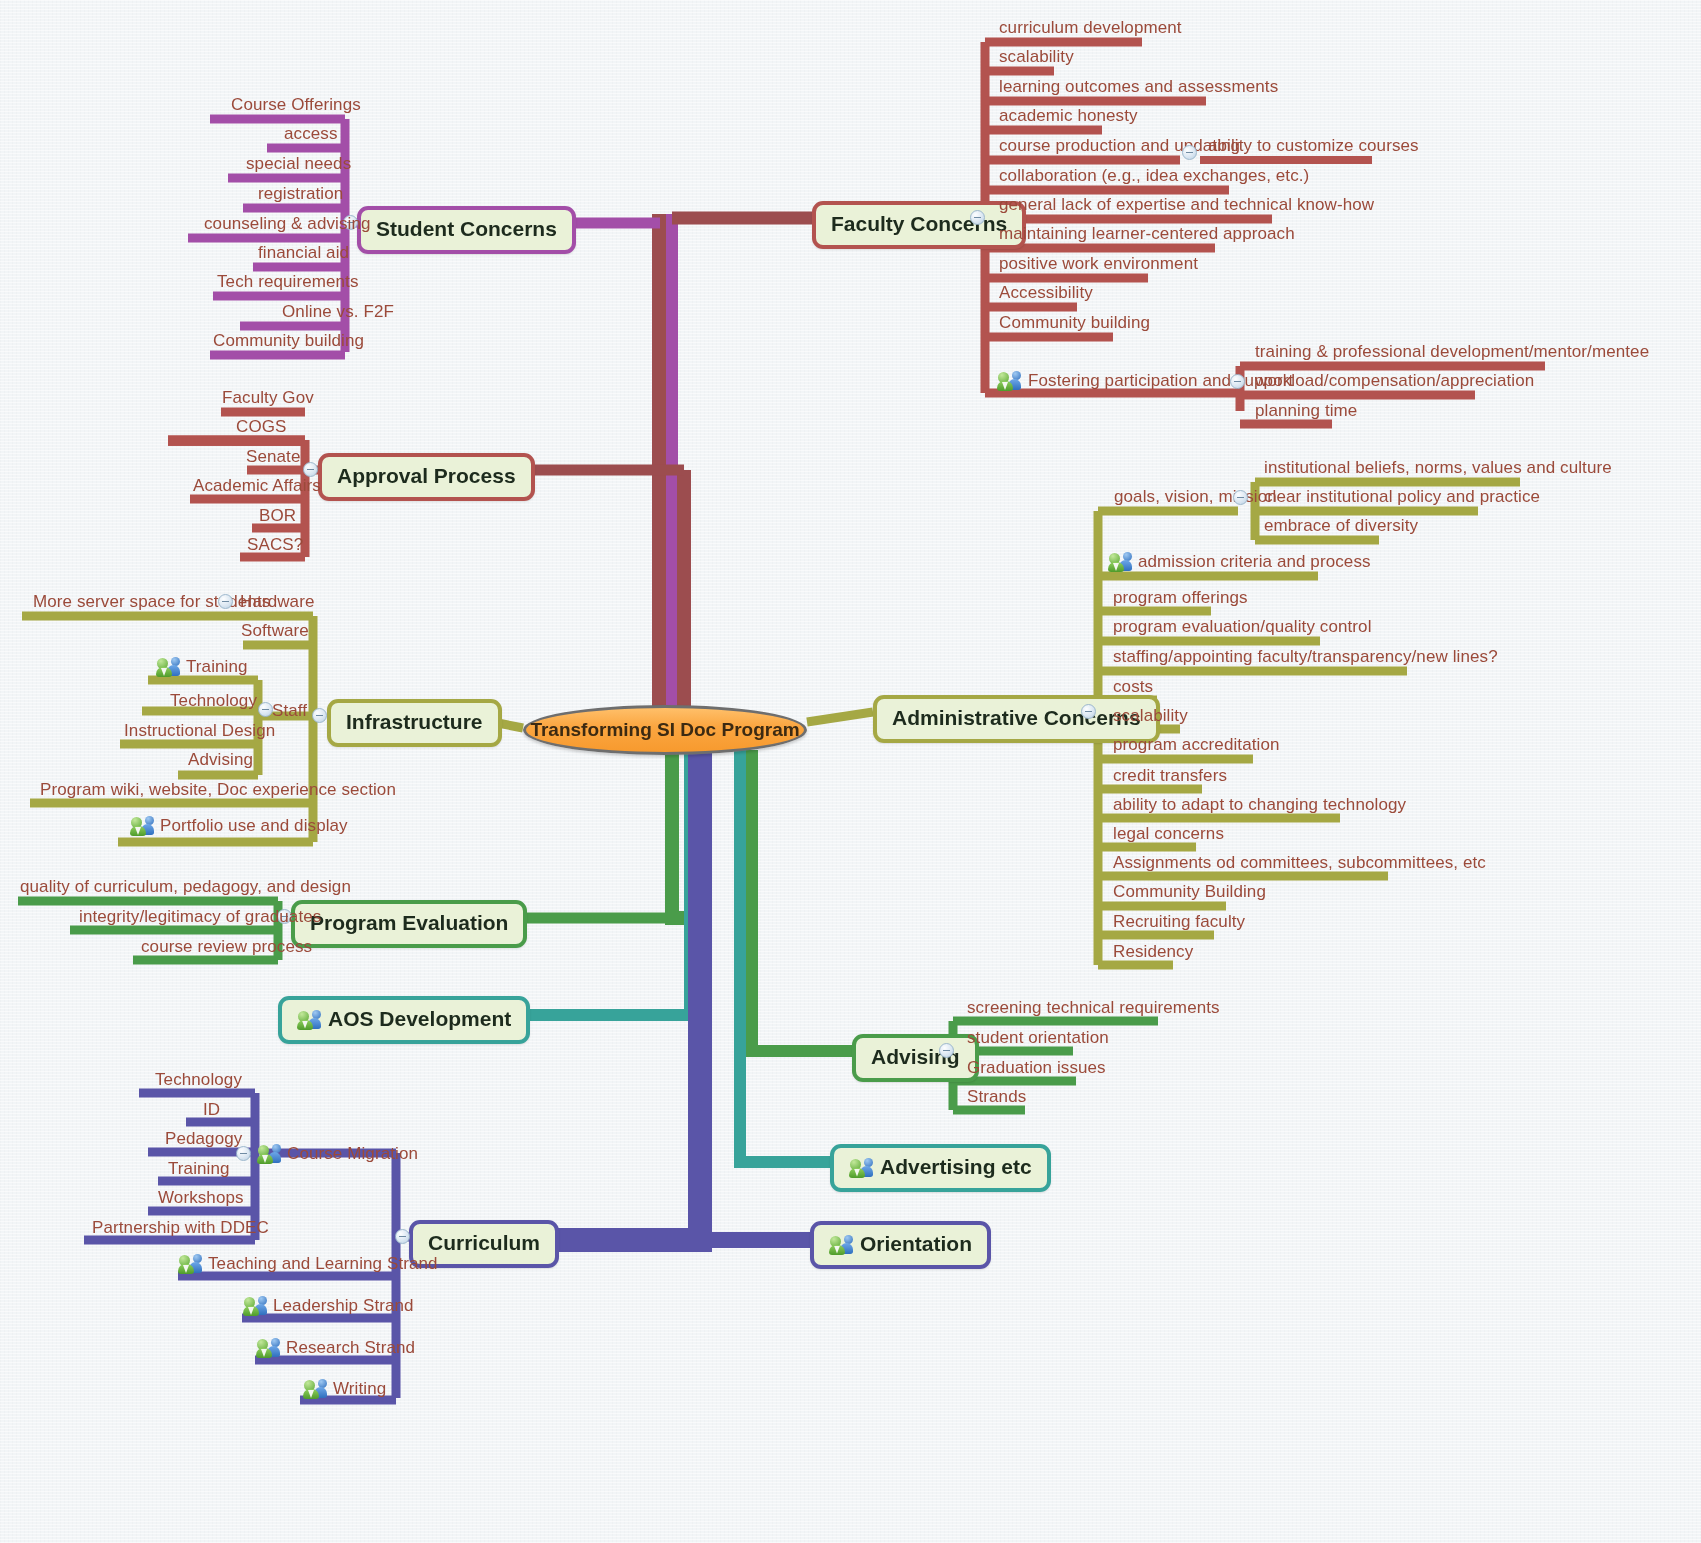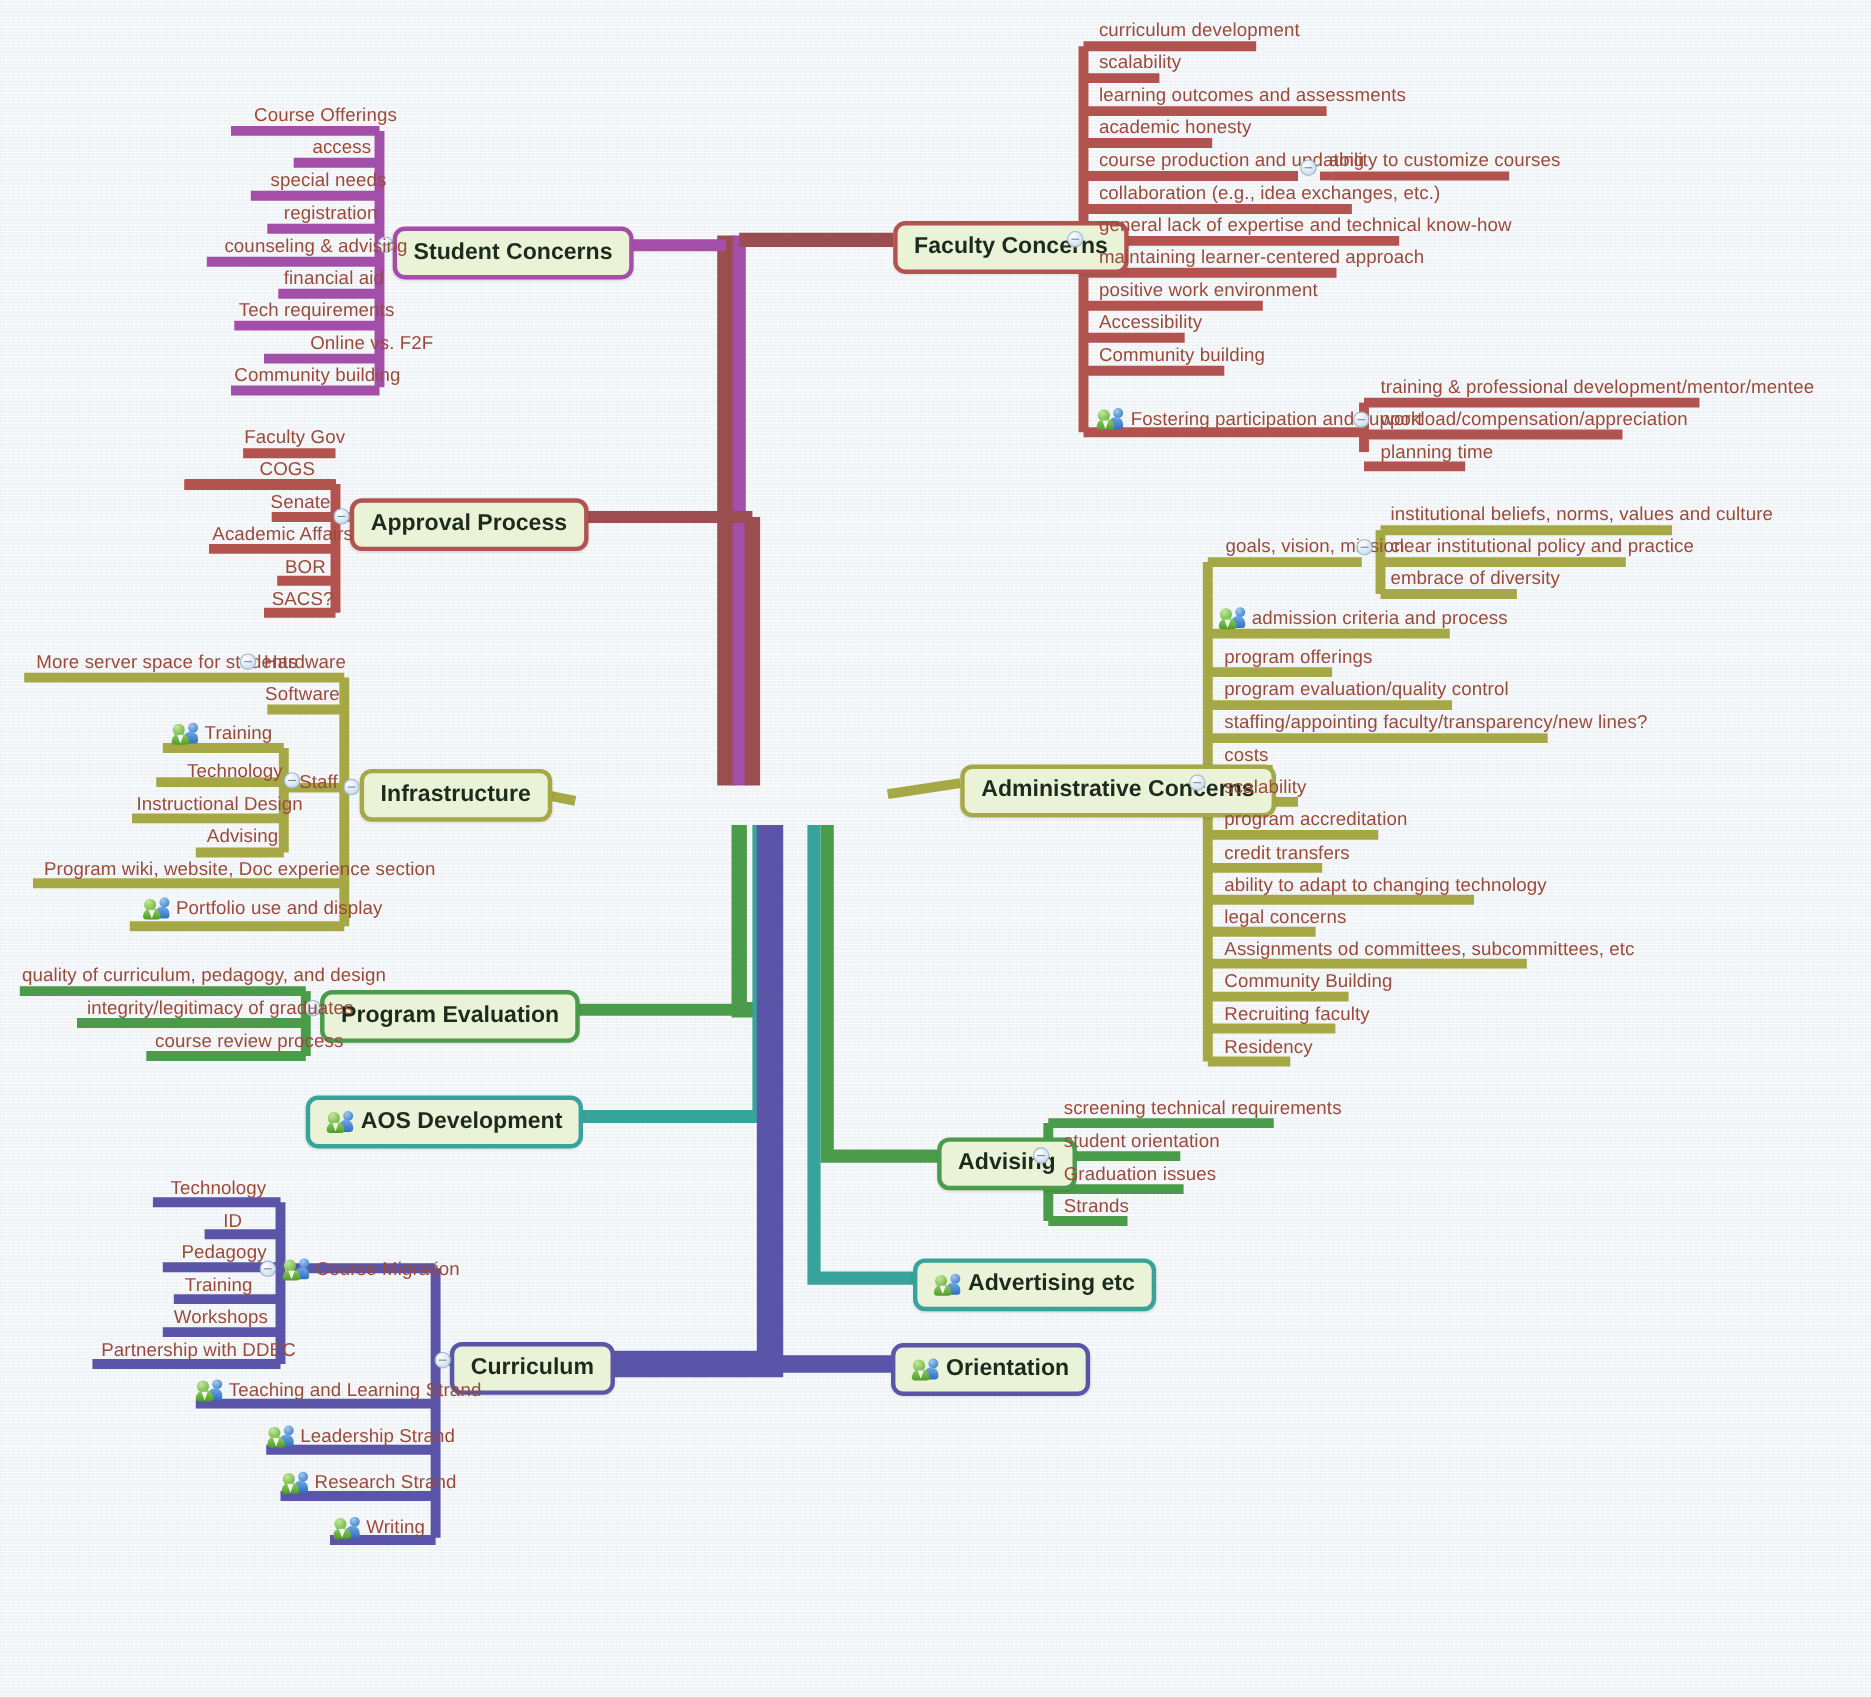--- a/index.html
+++ b/index.html
@@ -233,20 +233,23 @@
       <path d="M255 1093 L255 1240" stroke-width="9"></path>
       <path d="M255 1093 L139 1093" stroke-width="9"></path>
       <path d="M255 1122 L186 1122" stroke-width="9"></path>
       <path d="M255 1152 L148 1152" stroke-width="9"></path>
       <path d="M255 1181 L158 1181" stroke-width="9"></path>
       <path d="M255 1211 L148 1211" stroke-width="9"></path>
       <path d="M255 1240 L84 1240" stroke-width="9"></path>
     </g>
   </svg>
 
+  <div id="center-node">
+    <span>Transforming SI Doc Program</span>
+  </div>
 
   <div class="mainnode" style="left:357px;top:206px;border-color:#a34ea8;">
     <span>Student Concerns</span>
   </div>
   <div class="bubble" style="left:343px;top:215px;"></div>
 
   <div class="mainnode" style="left:812px;top:201px;border-color:#b3534f;">
     <span>Faculty Concerns</span>
   </div>
   <div class="bubble" style="left:970px;top:210px;"></div>

